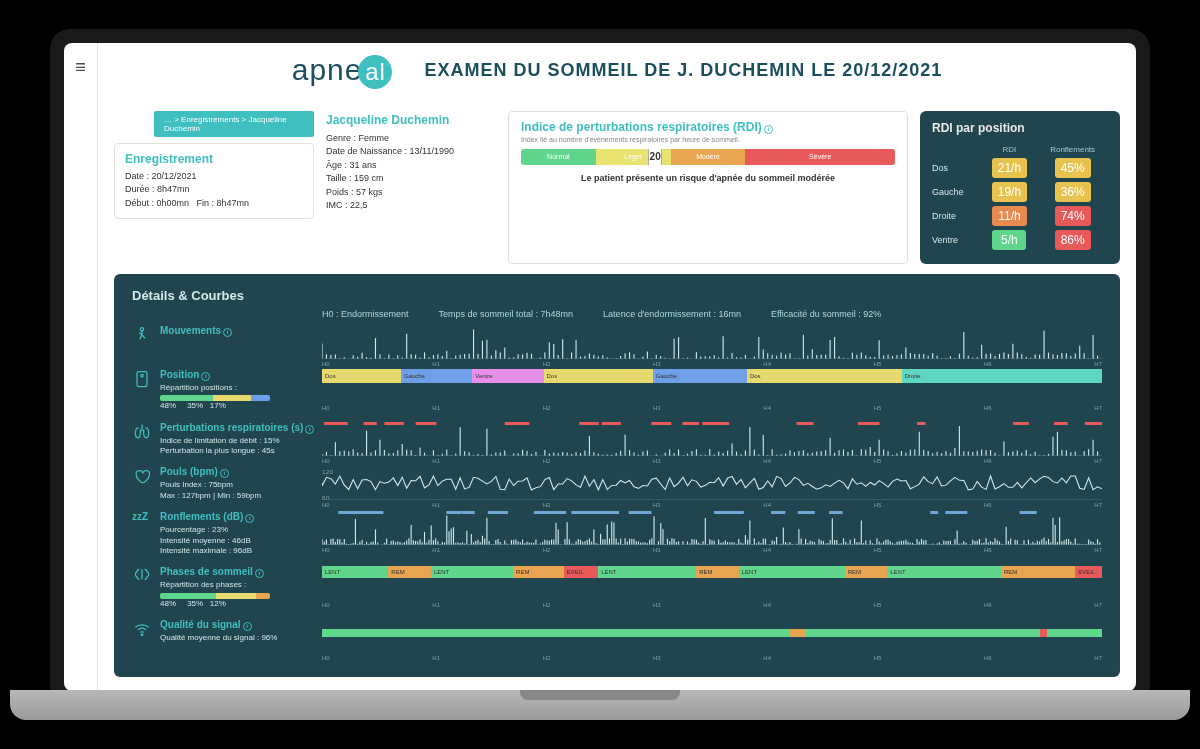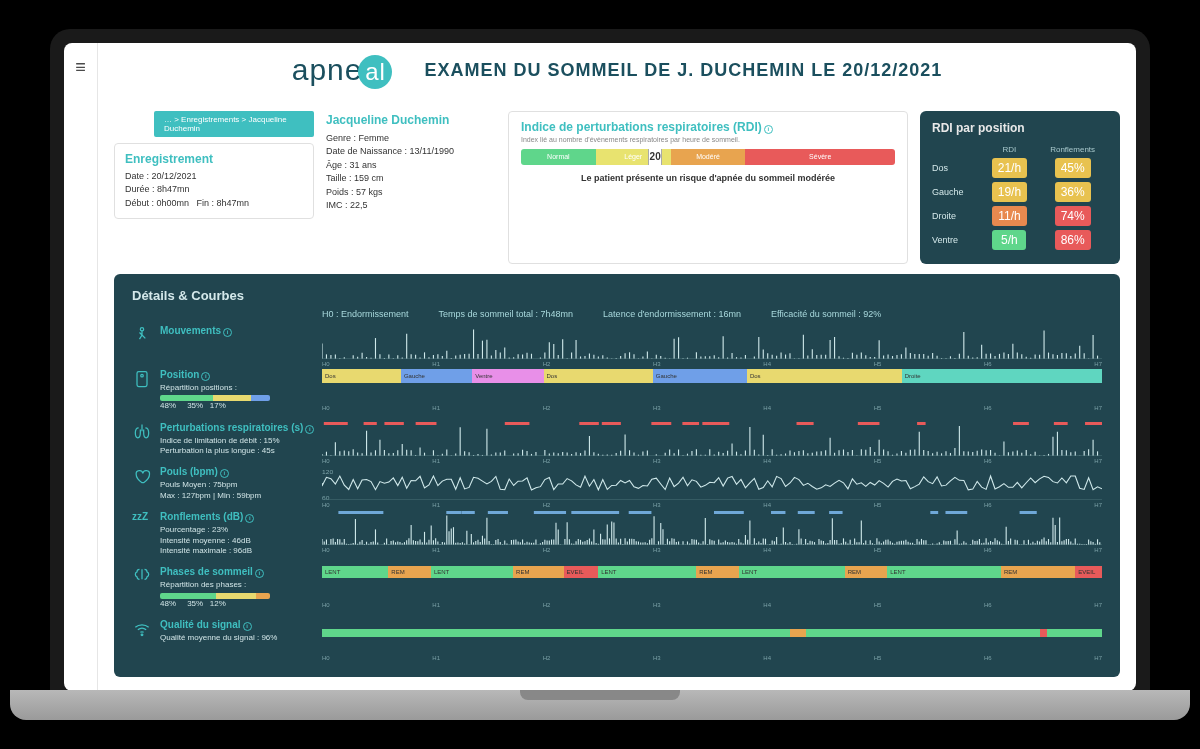--- a/index.html
+++ b/index.html
@@ -609,21 +609,21 @@
                   </div></div>
       </div>
 
       <div class="track">
         <div class="track-left">
           <svg class="icon" viewBox="0 0 24 24" fill="none" stroke="currentColor" stroke-width="1.5">
                     <path d="M12 20s-7-4.5-7-10a4 4 0 018-1 4 4 0 018 1c0 5.5-7 10-7 10z"></path>
                   </svg>
           <div class="track-info">
             <h5><span>Pouls (bpm)</span><span class="info-icon">i</span></h5>
-            <p>Pouls Moyen : 75bpm</p>
+            <p>Pouls Index : 75bpm</p>
             <p>Max : 127bpm | Min : 59bpm</p>
           </div>
         </div>
         <div class="track-chart"><svg class="waveform wf" viewBox="0 0 700 34" preserveAspectRatio="none">
                     <path d="M0 17 L0 20.066700960219478 L4 11.344127229080932 L8 12.68585390946502 L12 18.08570816186557 L16 10.130109739368999 L20 19.10918209876543 L24 23.46119684499314 L28 13.550351508916323 L32 22.777880658436214 L36 14.026500342935527 L40 13.438185871056241 L44 15.5252829218107 L48 23.614951989026064 L52 15.626946159122085 L56 17.18472222222222 L60 16.05988511659808 L64 11.949965706447188 L68 19.589531893004114 L72 11.19463305898491 L76 22.240577846364882 L80 14.573045267489713 L84 14.85252914951989 L88 10.332115912208504 L92 21.968595679012346 L96 18.866906721536353 L100 10.057913237311386 L104 19.60951646090535 L108 15.071099108367626 L112 13.251303155006859 L116 13.329140946502058 L120 23.298439643347052 L124 11.745618998628258 L128 22.960802469135803 L132 21.382261659807956 L136 11.374194101508916 L140 12.337834362139917 L144 15.155898491083676 L148 17.970361796982168 L152 15.293569958847737 L156 10.452683470507544 L160 23.367455418381343 L164 23.661342592592593 L168 13.105949931412894 L172 19.398808299039782 L176 15.27448559670782 L180 14.949031207133059 L184 11.897753772290809 L188 23.96633230452675 L192 21.815260631001372 L196 20.697625171467763 L200 13.570216049382715 L204 11.537971536351165 L208 23.631755829903977 L212 17.919470164609056 L216 17.950497256515774 L220 12.533479080932786 L224 14.847427983539095 L228 18.886171124828532 L232 21.23612825788752 L236 10.187422839506173 L240 20.17832647462277 L244 13.573036694101509 L248 23.77278806584362 L252 13.660296639231824 L256 23.377537722908095 L260 19.436856995884774 L264 19.16541495198903 L268 14.482964677640604 L272 17.012962962962963 L276 14.52701474622771 L280 20.722650891632373 L284 22.334439300411525 L288 19.57842935528121 L292 19.929929698216736 L296 13.234619341563786 L300 12.152992112482853 L304 17.938134430727022 L308 23.546836419753085 L312 12.084036351165981 L316 20.58059842249657 L320 17.104423868312757 L324 11.204895404663922 L328 19.690655006858712 L332 13.740715020576133 L336 15.348902606310014 L340 21.101637517146777 L344 19.289043209876542 L348 16.349391289437587 L352 16.6468792866941 L356 11.582741769547326 L360 20.039694787379972 L364 12.15971364883402 L368 10.455144032921812 L372 18.25314643347051 L376 13.473473936899863 L380 21.739583333333332 L384 16.823079561042523 L388 12.421493484224966 L392 23.269393004115226 L396 21.582827503429357 L400 14.83710562414266 L404 20.877906378600823 L408 10.365723593964335 L412 12.553643689986282 L416 20.398456790123458 L420 17.005101165980797 L424 11.404441015089164 L428 13.66437757201646 L432 19.33429355281207 L436 17.222830932784635 L440 20.50900205761317 L444 23.186634087791496 L448 21.842146776406036 L452 18.765663580246915 L456 20.3954561042524 L460 17.095721879286693 L464 14.26769547325103 L468 16.79409293552812 L472 22.816889574759944 L476 12.848431069958847 L480 18.21587791495199 L484 16.838983196159123 L488 20.341203703703705 L492 16.49414437585734 L496 18.99533607681756 L500 14.57934670781893 L504 17.4622256515775 L508 21.119281550068585 L512 15.39619341563786 L516 12.953455075445817 L520 15.044152949245541 L524 14.625077160493827 L528 22.80116598079561 L532 20.603283607681757 L536 18.099331275720164 L540 10.838691700960219 L544 15.630006858710562 L548 17.652289094650207 L552 10.899365569272977 L556 19.957656035665295 L560 19.117283950617285 L564 14.816520919067216 L568 11.419564471879287 L572 14.327649176954733 L576 14.42349108367627 L580 23.84906550068587 L584 23.116718106995883 L588 15.55360939643347 L592 21.079492455418382 L596 23.317824074074075 L600 10.040209190672154 L604 22.94417866941015 L608 20.764300411522633 L612 17.716623799725653 L616 21.276457475994512 L620 21.289480452674894 L624 16.416186556927297 L628 21.909662208504802 L632 16.726697530864197 L636 11.972230795610425 L640 16.677126200274348 L644 12.90928497942387 L648 10.218089849108367 L652 11.412182784636489 L656 15.670576131687243 L660 16.987097050754457 L664 11.948165294924554 L668 16.843904320987654 L672 10.11258573388203 L676 10.11840706447188 L680 22.262602880658434 L684 23.427889231824416 L688 11.756241426611798 L692 23.760005144032924 L696 20.766340877914953 L700 22.69500171467764" stroke="#cfe8ea" fill="none" stroke-width="1"></path>
                     <text x="0" y="8" fill="#7aa0a6" font-size="6">120</text>
                     <text x="0" y="34" fill="#7aa0a6" font-size="6">60</text>
                     <line x1="0" y1="34" x2="700" y2="34" stroke="#4a7278"></line>
                   </svg><div class="ticks tk">
                     <span>H0</span>

